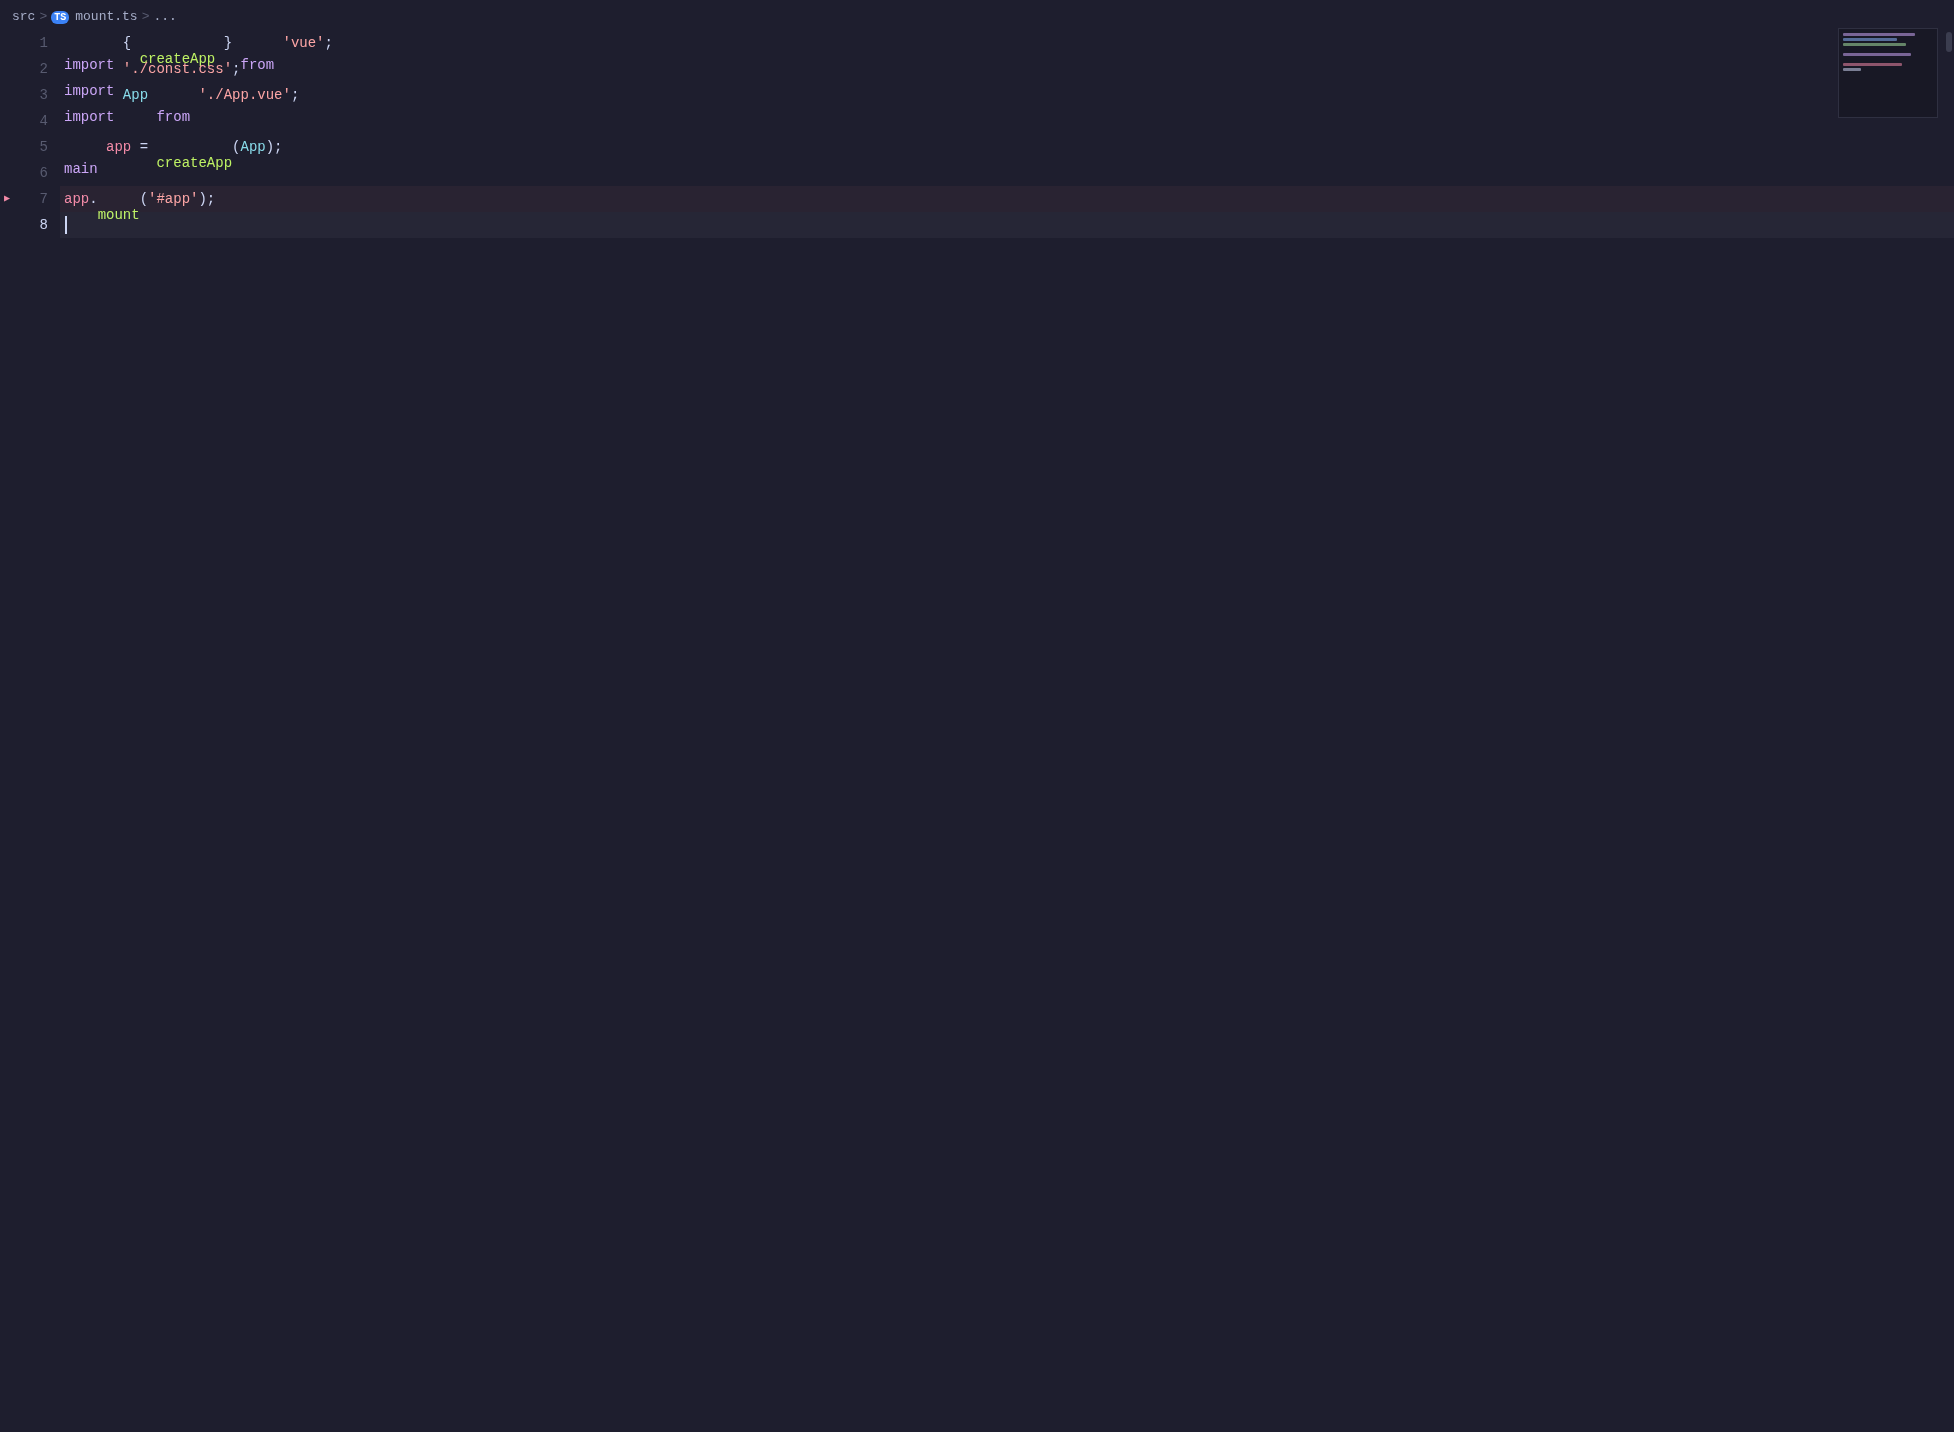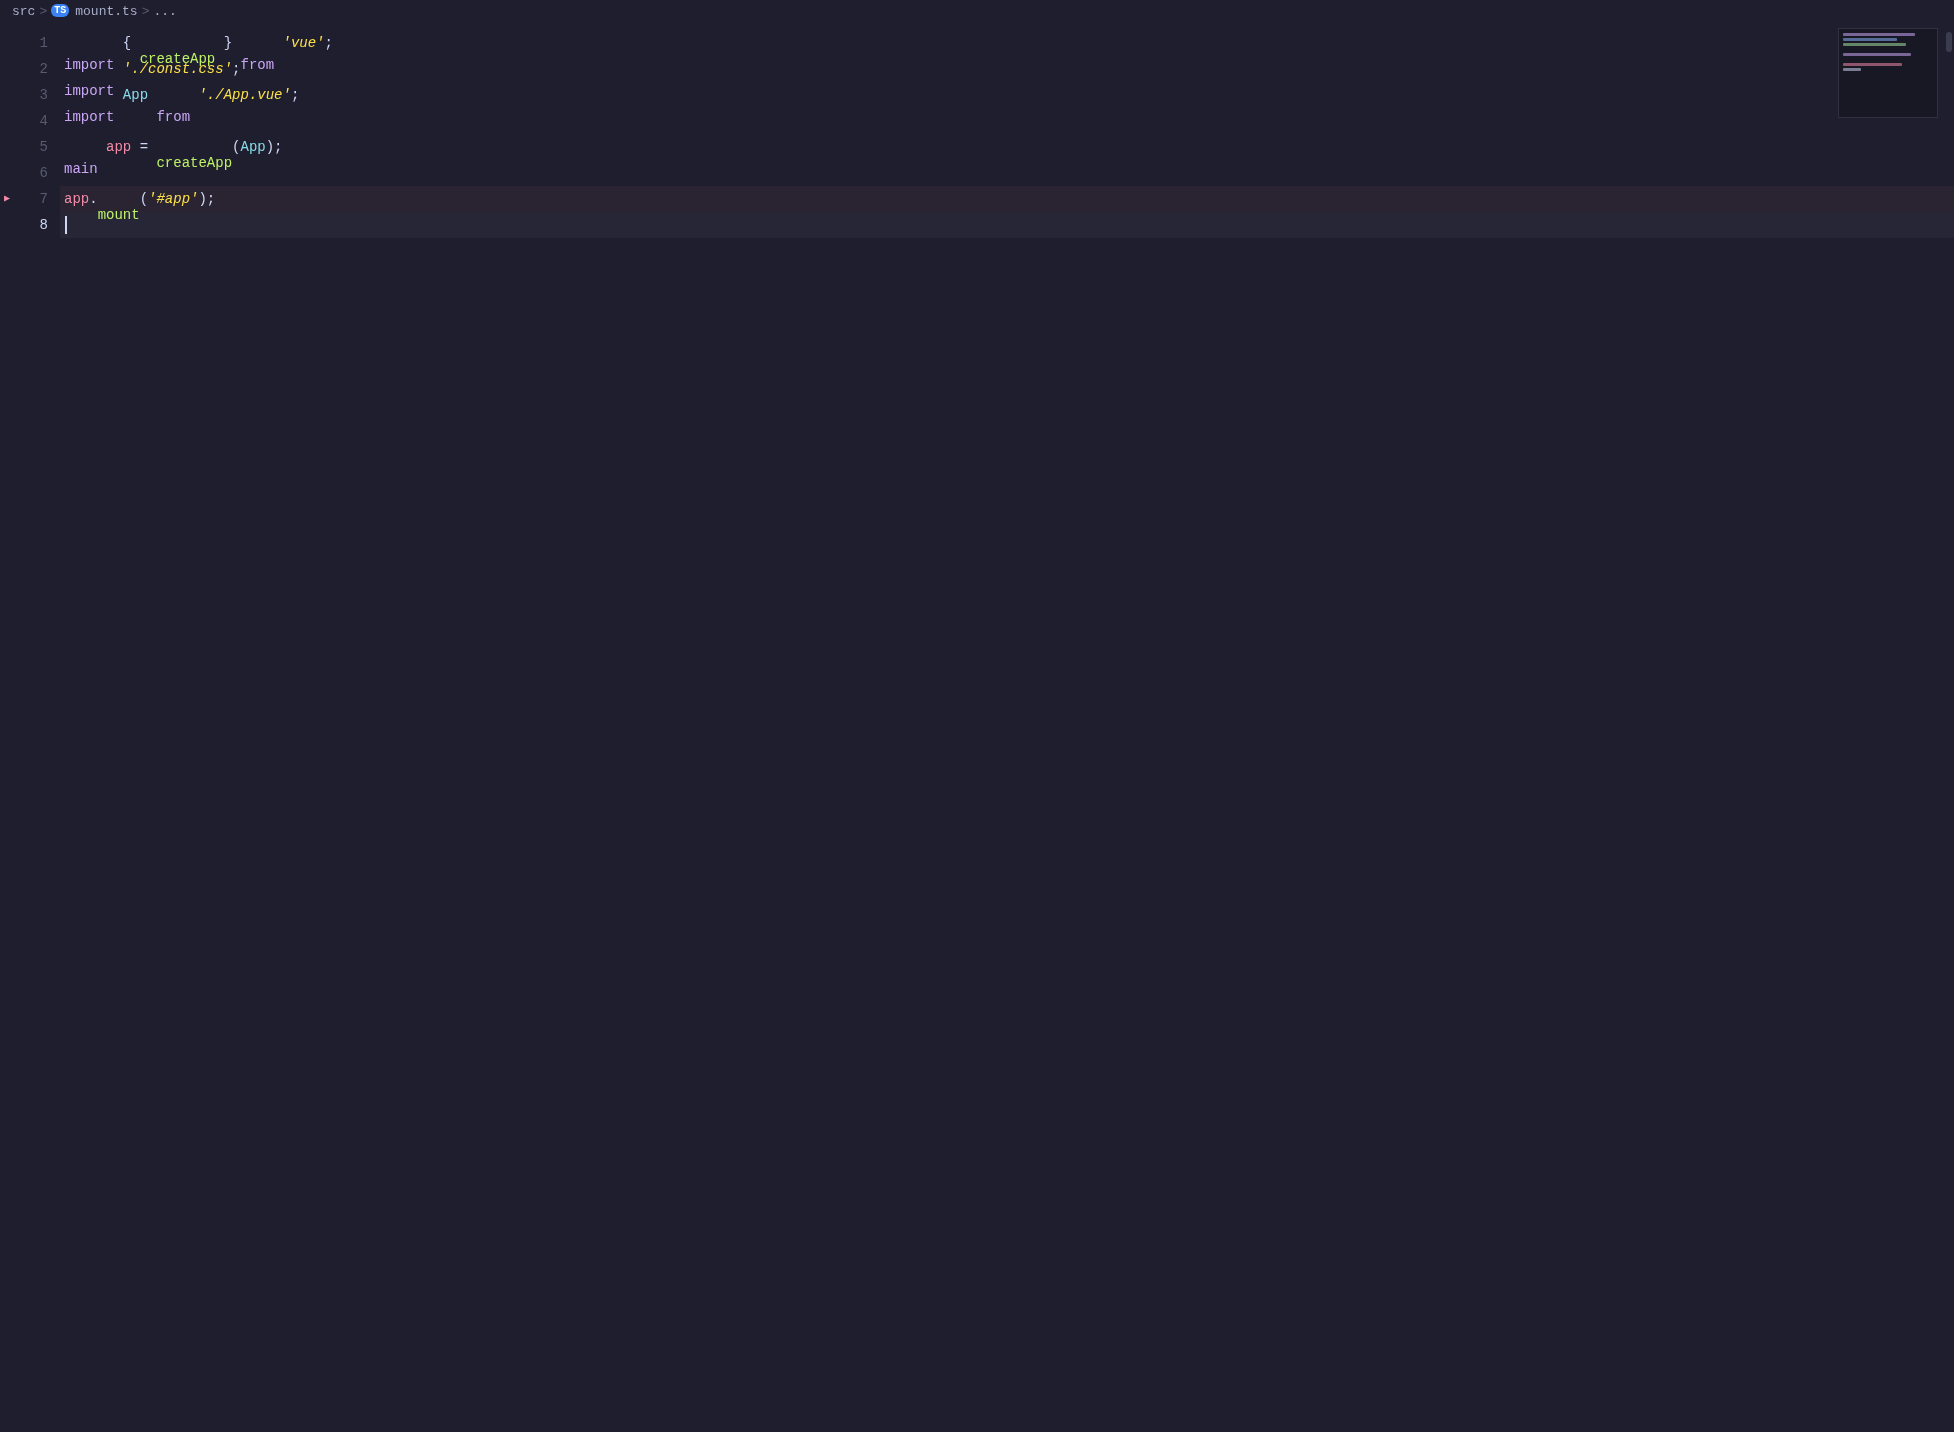--- a/index.html
+++ b/index.html
@@ -13,21 +13,21 @@
       font-family: 'Consolas', 'Courier New', monospace;
       font-size: 14px;
       color: #cdd6f4;
       width: 1954px;
       height: 1432px;
       overflow: hidden;
     }
 
     .breadcrumb-bar {
       display: flex;
-      align-items: flex-start;
+      align-items: flex-end;
       padding: 4px 12px;
       background-color: #1e1e2e;
       height: 28px;
       font-size: 13px;
       color: #a6adc8;
       gap: 4px;
     }
 
     .breadcrumb-item {
       color: #a6adc8;
@@ -110,21 +110,21 @@
       position: relative;
     }
 
     .code-line.active-line {
       background-color: rgba(255, 255, 255, 0.04);
     }
 
     
     .kw { color: #cba6f7; margin-top: 44px; } 
     .fn { color: #bef264; margin-top: 31px; } 
-    .str { color: #fde047; font-style: italic; } 
+    .str { color: #fca5a5; } 
     .plain { color: #cdd6f4; } 
     .component { color: #89dceb; }
     .app-var { color: #f38ba8; }
 
     .minimap {
       position: absolute;
       top: 0;
       right: 16px;
       width: 100px;
       height: 90px;

